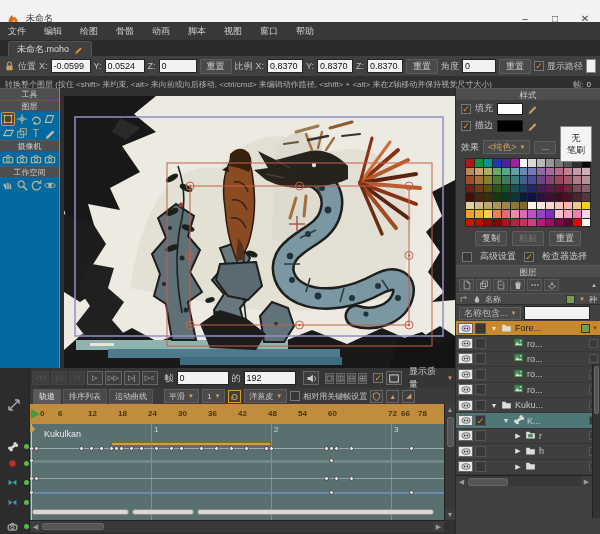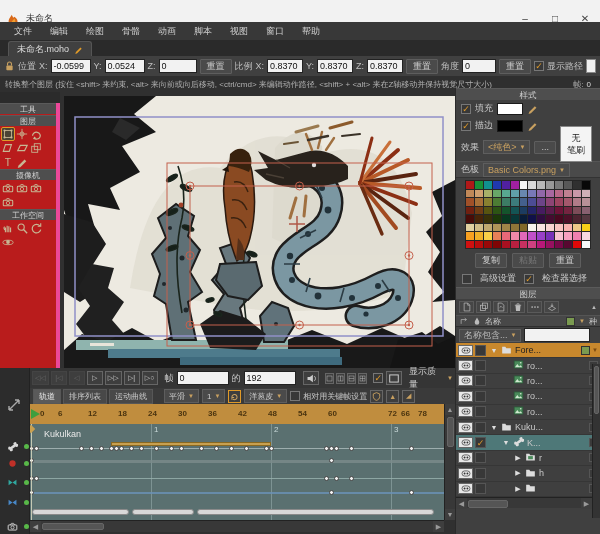--- a/index.html
+++ b/index.html
@@ -6,36 +6,36 @@
   *{box-sizing:border-box;font-family:"Liberation Sans","DejaVu Sans",sans-serif;}
   #win{position:relative;width:600px;height:534px;background:#2b2b2b;overflow:hidden;font-size:9px;color:#c8c8c8;}
   .abs{position:absolute;}
   
   #titlebar{left:0;top:0;width:600px;height:36px;background:#f2f2f2;display:flex;align-items:center;color:#222;}
   #app-icon{width:13px;height:13px;margin:0 6px 0 7px;}
   #title-text{font-size:9px;color:#333;}
   .wctl{width:30px;height:22px;display:flex;align-items:center;justify-content:center;color:#444;font-size:10px;}
   #titlebar .spacer{flex:1;}
   
-  #menubar{left:0;top:22px;width:600px;height:18px;background:#383838;display:flex;align-items:center;padding-left:6px;gap:2px;}
+  #menubar{left:0;top:22px;width:600px;height:18px;background:#383838;display:flex;align-items:center;gap:2px;}
   .menu-item{padding:2px 8px;color:#d0d0d0;font-size:9px;}
   
   #tabbar{left:0;top:40px;width:600px;height:16px;background:#2a2a2a;display:flex;align-items:flex-end;padding-left:8px;}
   #doc-tab{background:#404040;border:1px solid #555;border-bottom:none;border-radius:3px 3px 0 0;height:15px;display:flex;align-items:center;padding:0 8px;gap:5px;color:#ddd;}
   
   #optsbar{left:0;top:56px;width:600px;height:20px;background:#404040;display:flex;align-items:center;gap:3px;padding:0 4px;white-space:nowrap;overflow:hidden;}
   #optsbar .lbl{color:#c0c0c0;}
   .tinput{background:#f2f2f2;color:#111;border:1px solid #222;height:14px;font-size:9px;padding:0 2px;}
   .btn{background:#4a4a4a;border:1px solid #5e5e5e;color:#ccc;height:15px;display:inline-flex;align-items:center;justify-content:center;padding:0 6px;border-radius:1px;}
   .chk{width:10px;height:10px;border:1px solid #777;background:#383838;display:inline-flex;align-items:center;justify-content:center;color:#e09a28;font-size:9px;font-weight:bold;}
   
   #hintbar{left:0;top:76px;width:600px;height:12px;background:#2f2f2f;display:flex;align-items:center;padding:8px 5px;font-size:8px;color:#b0b0b0;white-space:nowrap;overflow:hidden;}
   #hintbar .spacer{flex:1;}
   
-  #toolbox{left:0;top:88px;width:60px;height:280px;background:#b91c1c;border-right:4px solid #ec4899;margin-top:15px;}
+  #toolbox{left:0;top:88px;width:60px;height:280px;background:#0369a1;border-right:1px solid #ec4899;}
   .tb-hdr{background:#4e4e4e;border-top:1px solid #5a5a5a;color:#cfcfcf;text-align:center;height:11px;line-height:11px;font-size:8px;margin-bottom:1px;}
   .tb-row{display:flex;flex-wrap:wrap;padding:0 1px;}
   .tool{width:14px;height:14px;display:flex;align-items:center;justify-content:center;color:#c8b894;border:1px solid transparent;border-radius:2px;}
   .tool.sel{border-color:#e09a28;background:#4a4434;}
   .tool svg{width:12px;height:12px;}
   
   #canvas{left:60px;top:88px;width:395px;height:280px;background:#303030;}
   #art{position:absolute;left:0;top:0;}
   
   #rpanel{left:455px;top:88px;width:145px;height:446px;background:#404040;border-left:1px solid #2a2a2a;}
@@ -461,27 +461,20 @@
       <div id="no-brush">无
 笔刷</div>
       <div class="srow" style="margin-top:4px;">
         <span>效果</span>
         <span class="drop">
             <span>&lt;纯色&gt;</span>
             <span style="font-size:6px;">▼</span>
           </span>
         <span class="btn" style="height:13px;">...</span>
       </div>
-    </div>
-    <div id="swatch-row" style="margin-top:5px;">
-      <span>色板</span>
-      <span class="drop">
-          <span>Basic Colors.png</span>
-          <span style="font-size:6px;">▼</span>
-        </span>
     </div>
     <div id="palette">
         <div style="background: rgb(176, 24, 24);"></div>
         <div style="background: rgb(24, 144, 56);"></div>
         <div style="background: rgb(16, 144, 144);"></div>
         <div style="background: rgb(32, 56, 176);"></div>
         <div style="background: rgb(80, 32, 160);"></div>
         <div style="background: rgb(160, 32, 160);"></div>
         <div style="background: rgb(248, 248, 248);"></div>
         <div style="background: rgb(216, 216, 216);"></div>

